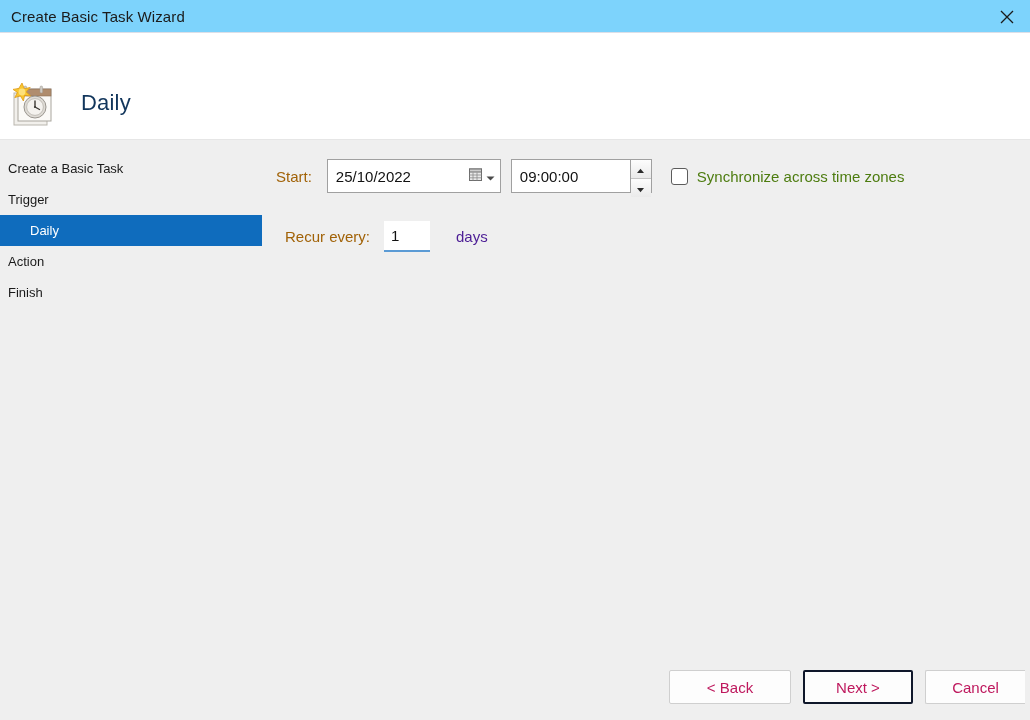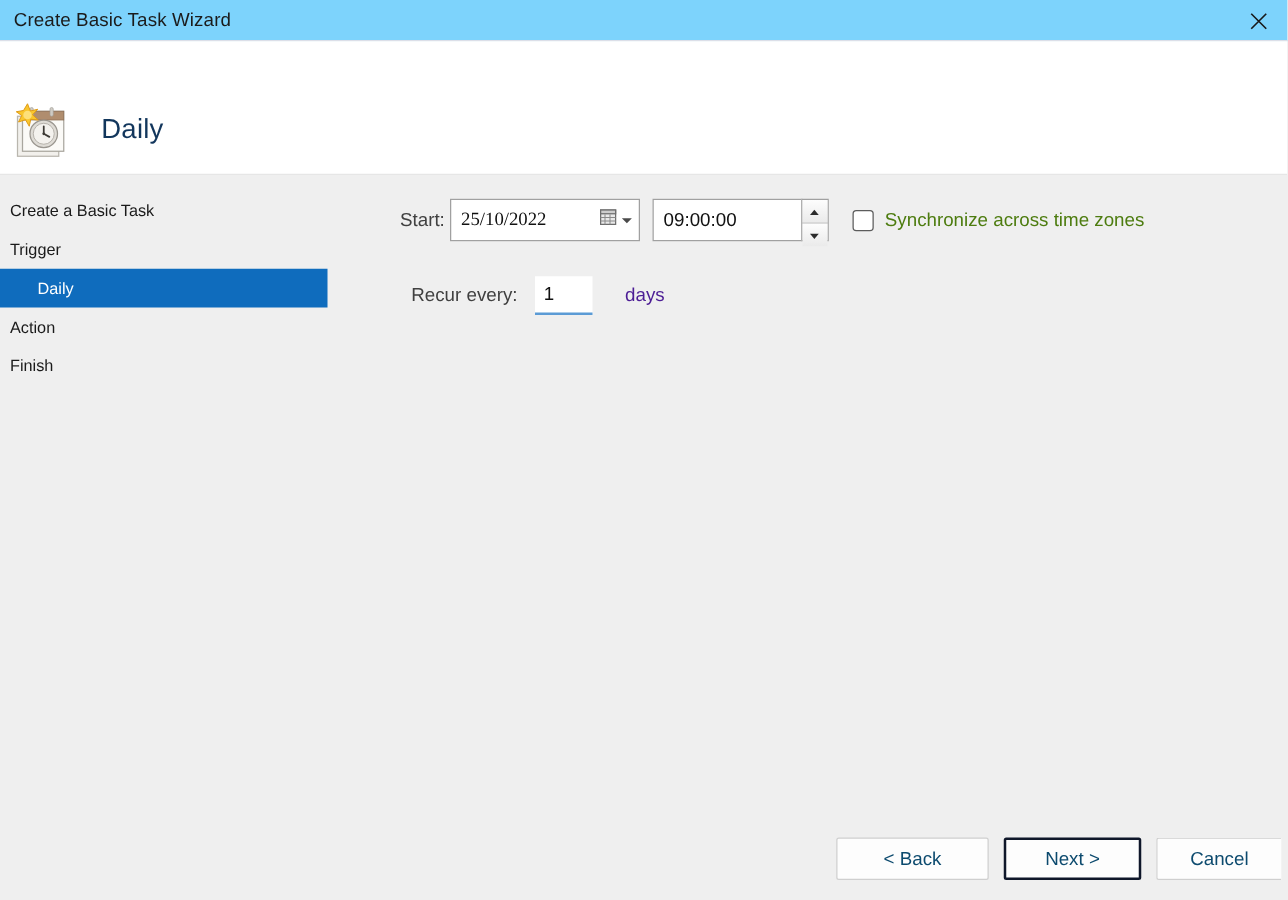--- a/index.html
+++ b/index.html
@@ -100,44 +100,42 @@
   .form {
     position: absolute;
     left: 276px; top: 0;
   }
   .row { position: absolute; display: flex; align-items: center; }
   .row-start { left: 0; top: 18px; }
   .row-recur { left: 9px; top: 80px; }
 
   .field-label {
     font-size: 15px;
-    color: #404040;
+    color: #a16207;
     white-space: nowrap;
-    margin-left: 44px;
   }
 
   .textbox {
     background: #ffffff;
     border: 1px solid #a0a0a0;
     height: 34px;
     display: flex;
     align-items: center;
     font-size: 15px;
     color: #111111;
     padding: 0 8px;
     cursor: text;
   }
 
   .date-box {
-    width: 152px;
-    margin-left: 4px;
+    width: 174px;
+    margin-left: 15px;
     justify-content: flex-start;
     position: relative;
     padding-right: 40px;
-    font-family: Liberation Serif, serif;
   }
   .cal-drop {
     position: absolute;
     right: 5px; top: 50%;
     transform: translateY(-50%);
     display: flex;
     align-items: center;
     gap: 3px;
     cursor: pointer;
   }
@@ -210,21 +208,21 @@
     width: 1030px; height: 62px;
   }
   .btn {
     position: absolute;
     top: 12px;
     height: 34px;
     background: #fdfdfd;
     border: 1px solid #cfcfcf;
     border-radius: 2px;
     font-size: 15px;
-    color: #0c4a6e;
+    color: #be185d;
     display: flex;
     align-items: center;
     justify-content: center;
     cursor: pointer;
     font-family: "Liberation Sans", sans-serif;
   }
   .btn-back   { left: 669px; width: 122px; }
   .btn-next   { left: 803px; width: 110px; border: 2px solid #0f172a; }
   .btn-cancel { left: 925px; width: 100px; border-right: none;
                 border-top-right-radius: 0; border-bottom-right-radius: 0; }

